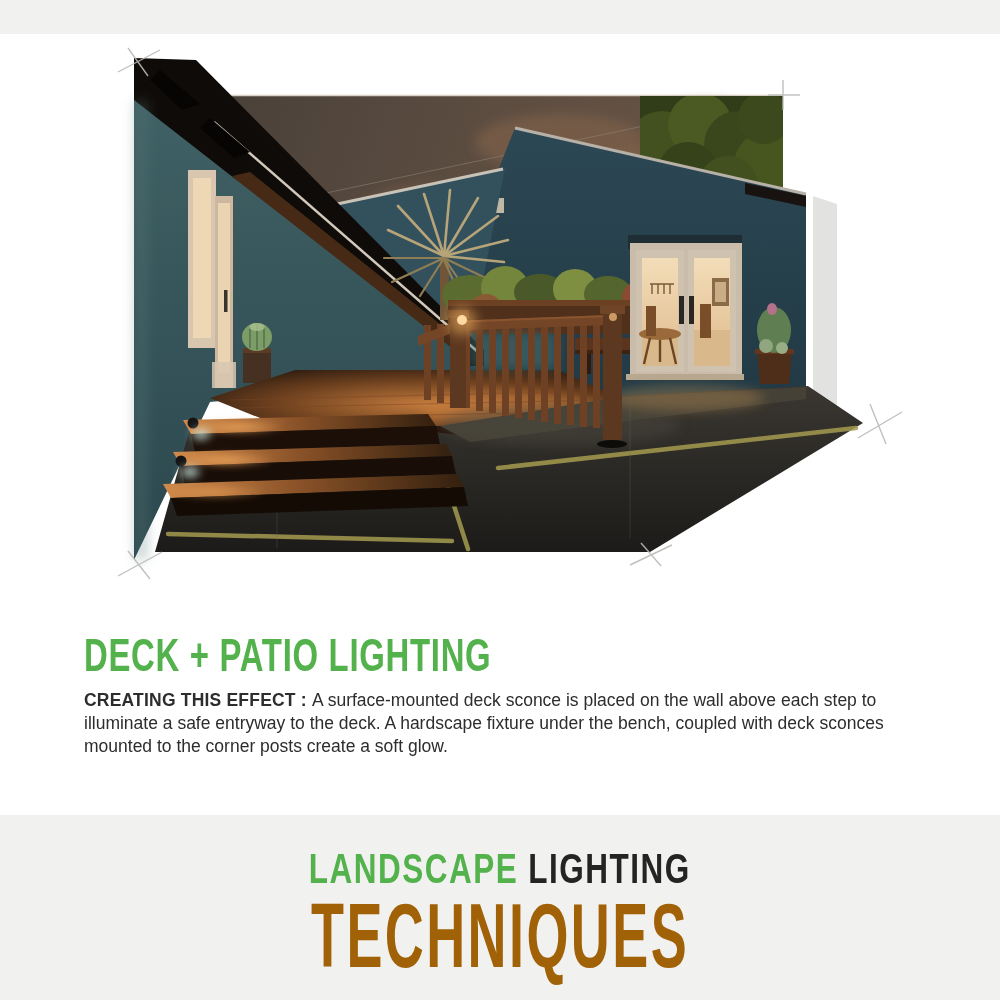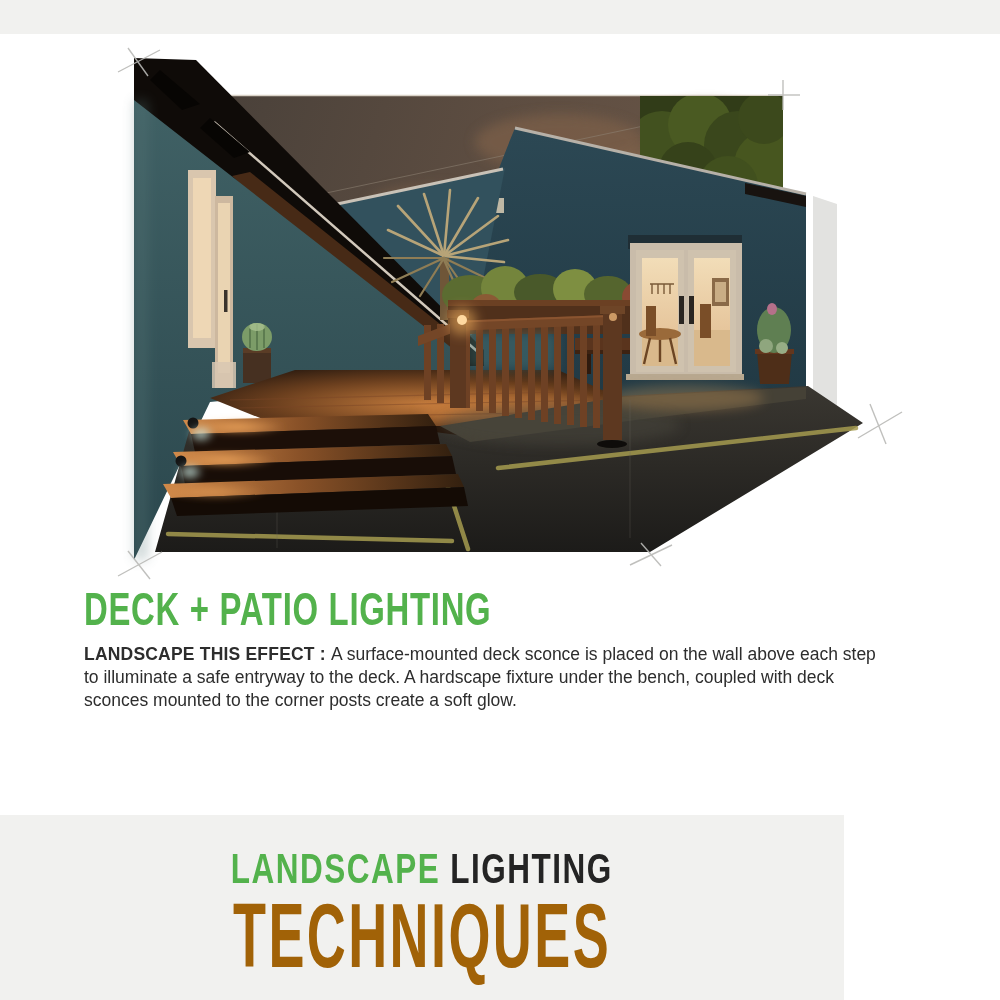--- a/index.html
+++ b/index.html
@@ -1,25 +1,25 @@
 <!DOCTYPE html>
 <html><head>
 <meta charset="utf-8">
 <style>
   html,body{margin:0;padding:0;}
   body{width:1000px;height:1000px;background:#ffffff;font-family:"Liberation Sans",sans-serif;}
   .page{position:relative;width:1000px;height:1000px;background:#ffffff;overflow:hidden;}
   .top-band{position:absolute;top:0;left:0;width:1000px;height:34px;background:#f1f1ef;}
   svg.illustration{position:absolute;top:0;left:0;pointer-events:none;}
-  .copy{position:absolute;left:84px;top:584px;width:800px;color:#2d2d2d;}
+  .copy{position:absolute;left:84px;top:630px;width:800px;color:#2d2d2d;}
   .copy h1{margin:0 0 10px 0;font-size:47px;line-height:1.05;font-weight:bold;color:#53b24c;letter-spacing:1px;white-space:nowrap;}
   .cond{display:inline-block;transform:scaleX(0.70);transform-origin:left top;}
   .copy p{margin:0 0 13px 0;font-size:17.5px;line-height:1.3;}
   .effect-label{font-weight:bold;margin-right:.30em;letter-spacing:.2px;}
-  .brand-band{position:absolute;top:815px;left:0;width:844px;height:185px;background:#f1f1ef;text-align:center;}
+  .brand-band{position:absolute;top:815px;left:0;width:1000px;height:185px;background:#f1f1ef;text-align:center;}
   .brand-line1{margin-top:33px;font-size:42px;font-weight:bold;letter-spacing:2px;line-height:1;white-space:nowrap;}
   .brand-line1 .cond2{display:inline-block;transform:scaleX(0.75);transform-origin:center top;}
   .brand-green{color:#53b24c;margin-right:.32em;}
   .brand-dark{color:#242424;}
   .brand-line2{margin-top:4px;font-size:90px;font-weight:bold;letter-spacing:4px;line-height:.95;color:#a16207;white-space:nowrap;}
   .brand-line2 .cond3{display:inline-block;transform:scaleX(0.60);transform-origin:center top;}
 </style>
 </head>
 <body>
 
@@ -294,21 +294,21 @@
         <line x1="128" y1="551" x2="150" y2="579"></line>
       <line x1="630" y1="565" x2="672" y2="545"></line>
         <line x1="641" y1="543" x2="661" y2="566"></line>
       <line x1="858" y1="438" x2="902" y2="412"></line>
         <line x1="870" y1="404" x2="886" y2="444"></line>
     </g>
   </svg>
 
   <div class="copy">
     <h1><span class="cond">DECK + PATIO LIGHTING</span></h1>
-    <p><span class="effect-label">LANDSCAPE THIS EFFECT :</span><span>A surface-mounted deck sconce is placed on the wall above each step to illuminate a safe entryway to the deck. A hardscape fixture under the bench, coupled with deck sconces mounted to the corner posts create a soft glow.</span></p>
+    <p><span class="effect-label">CREATING THIS EFFECT :</span><span>A surface-mounted deck sconce is placed on the wall above each step to illuminate a safe entryway to the deck. A hardscape fixture under the bench, coupled with deck sconces mounted to the corner posts create a soft glow.</span></p>
   </div>
 
   <div class="brand-band">
     <div class="brand-line1"><span class="cond2"><span class="brand-green">LANDSCAPE</span><span class="brand-dark">LIGHTING</span></span></div>
     <div class="brand-line2"><span class="cond3">TECHNIQUES</span></div>
   </div>
 
 </div>
 
 </body></html>

